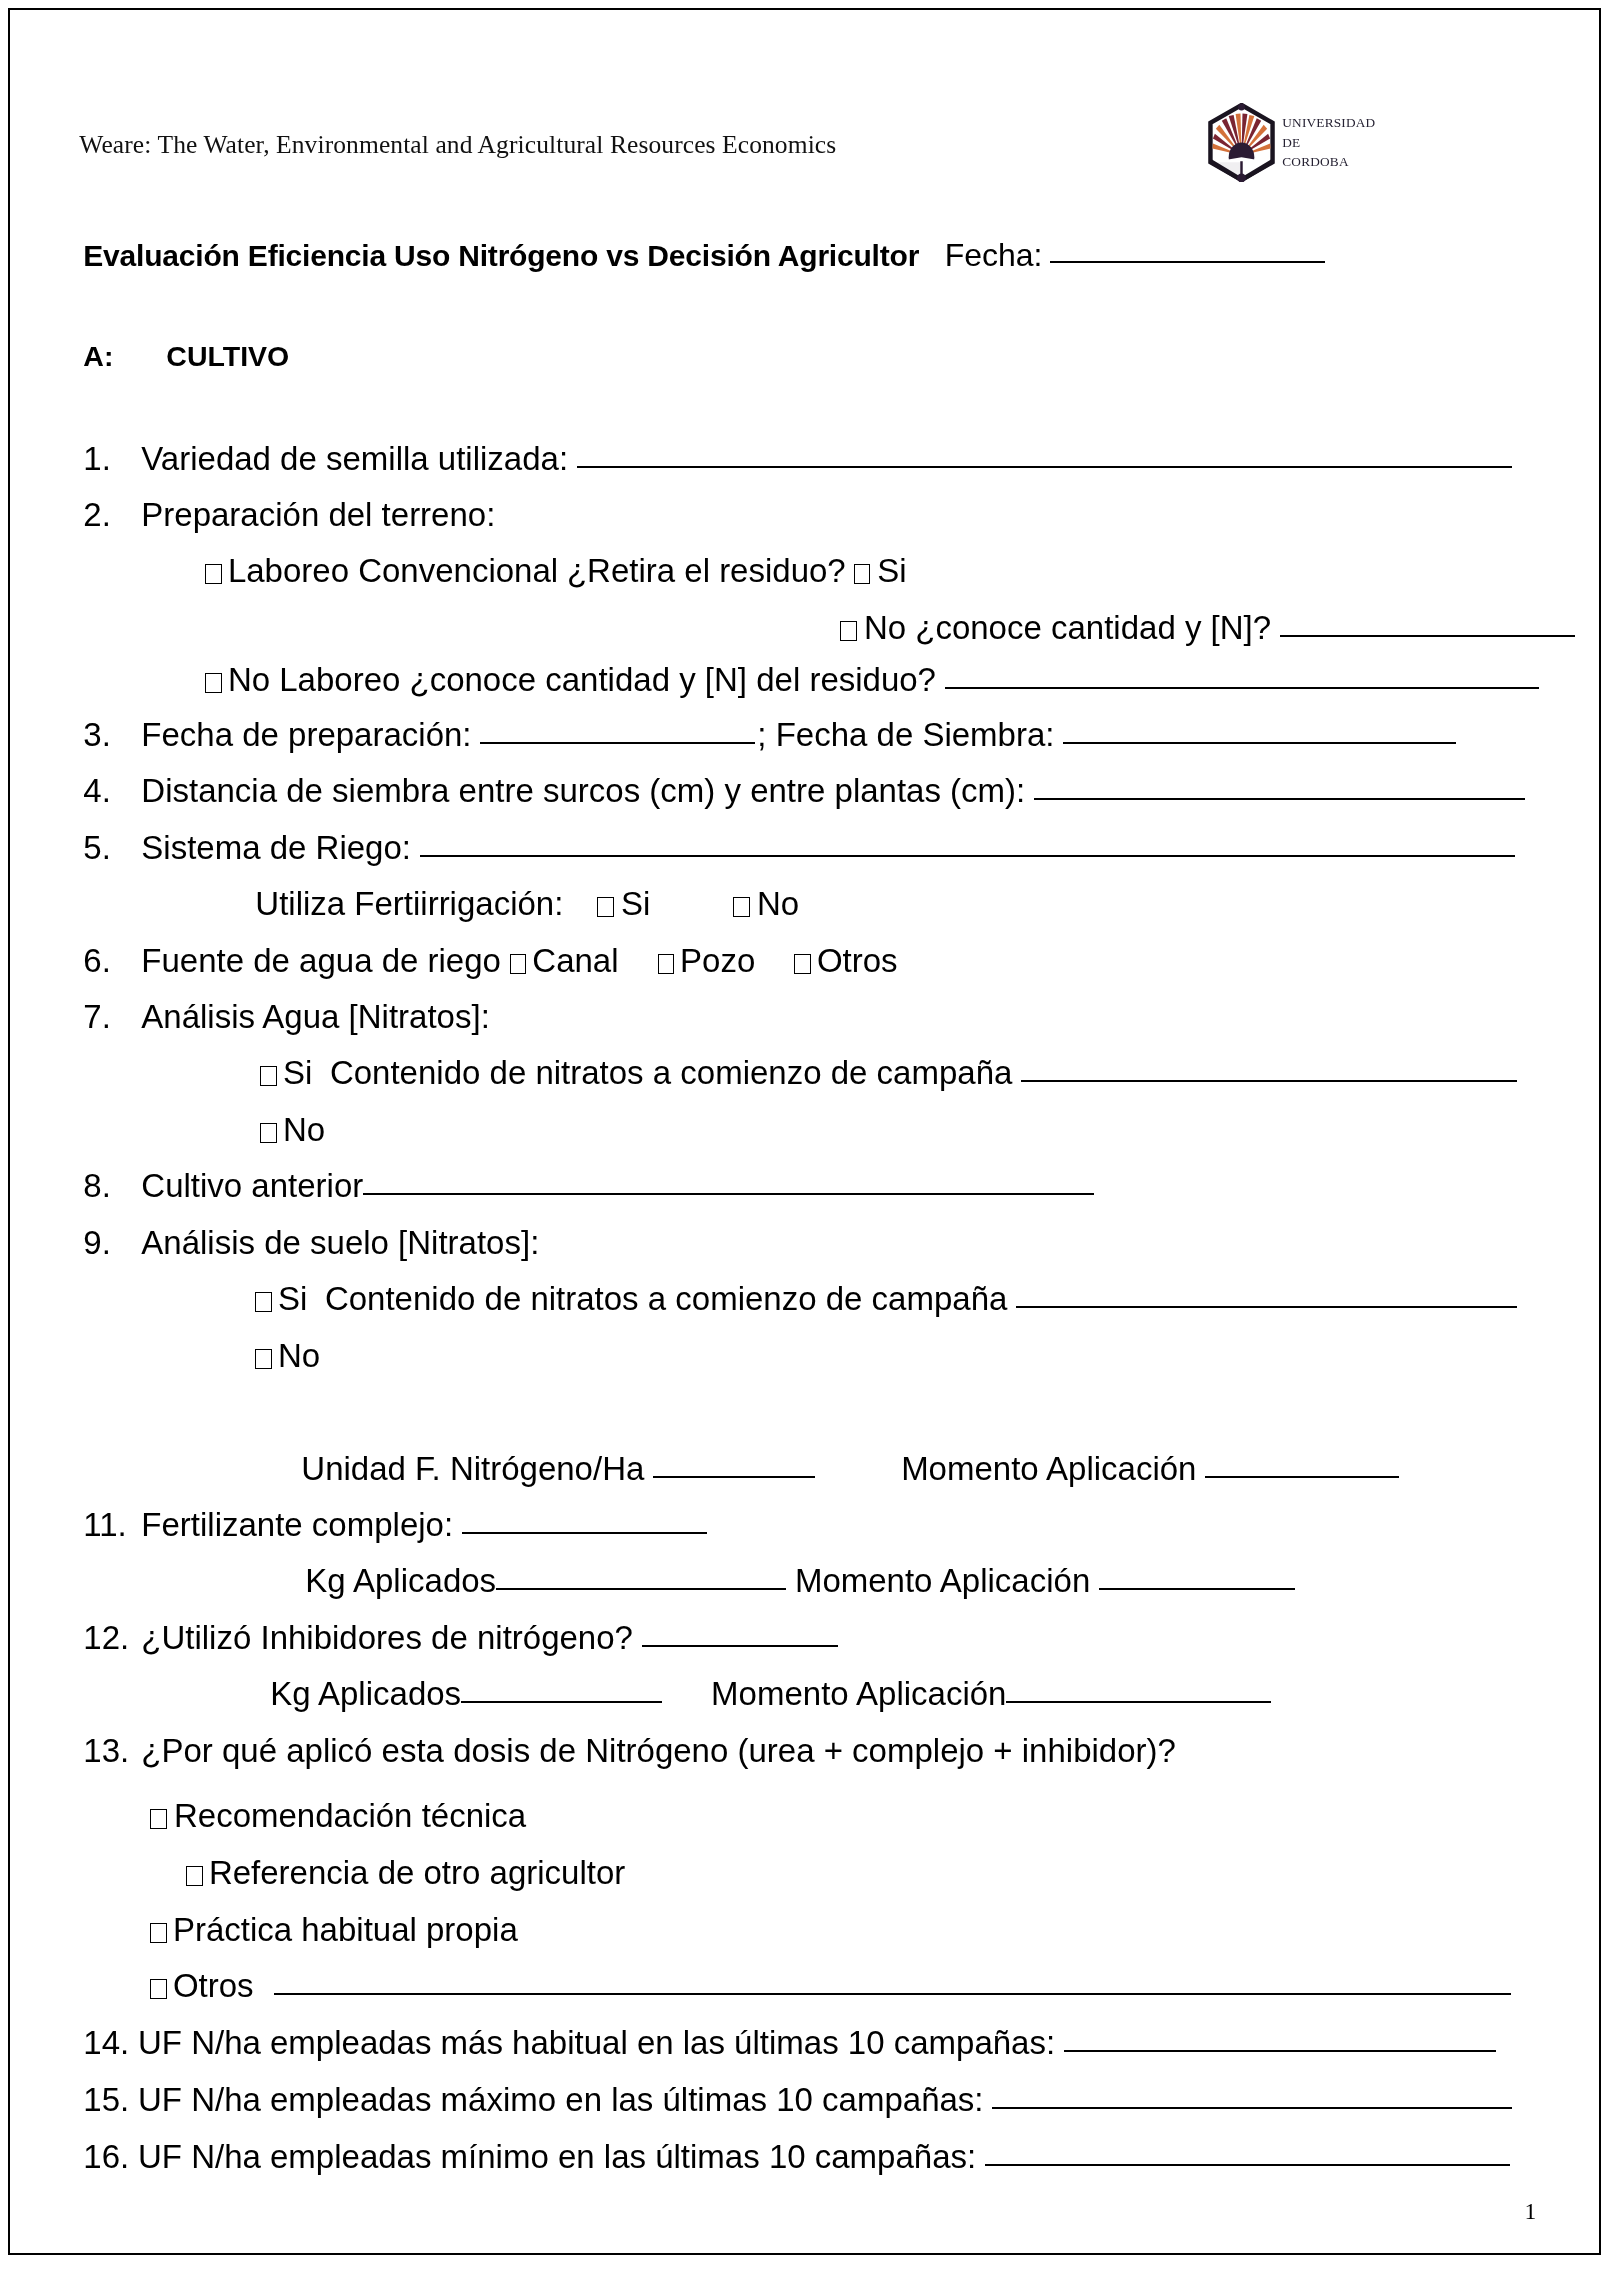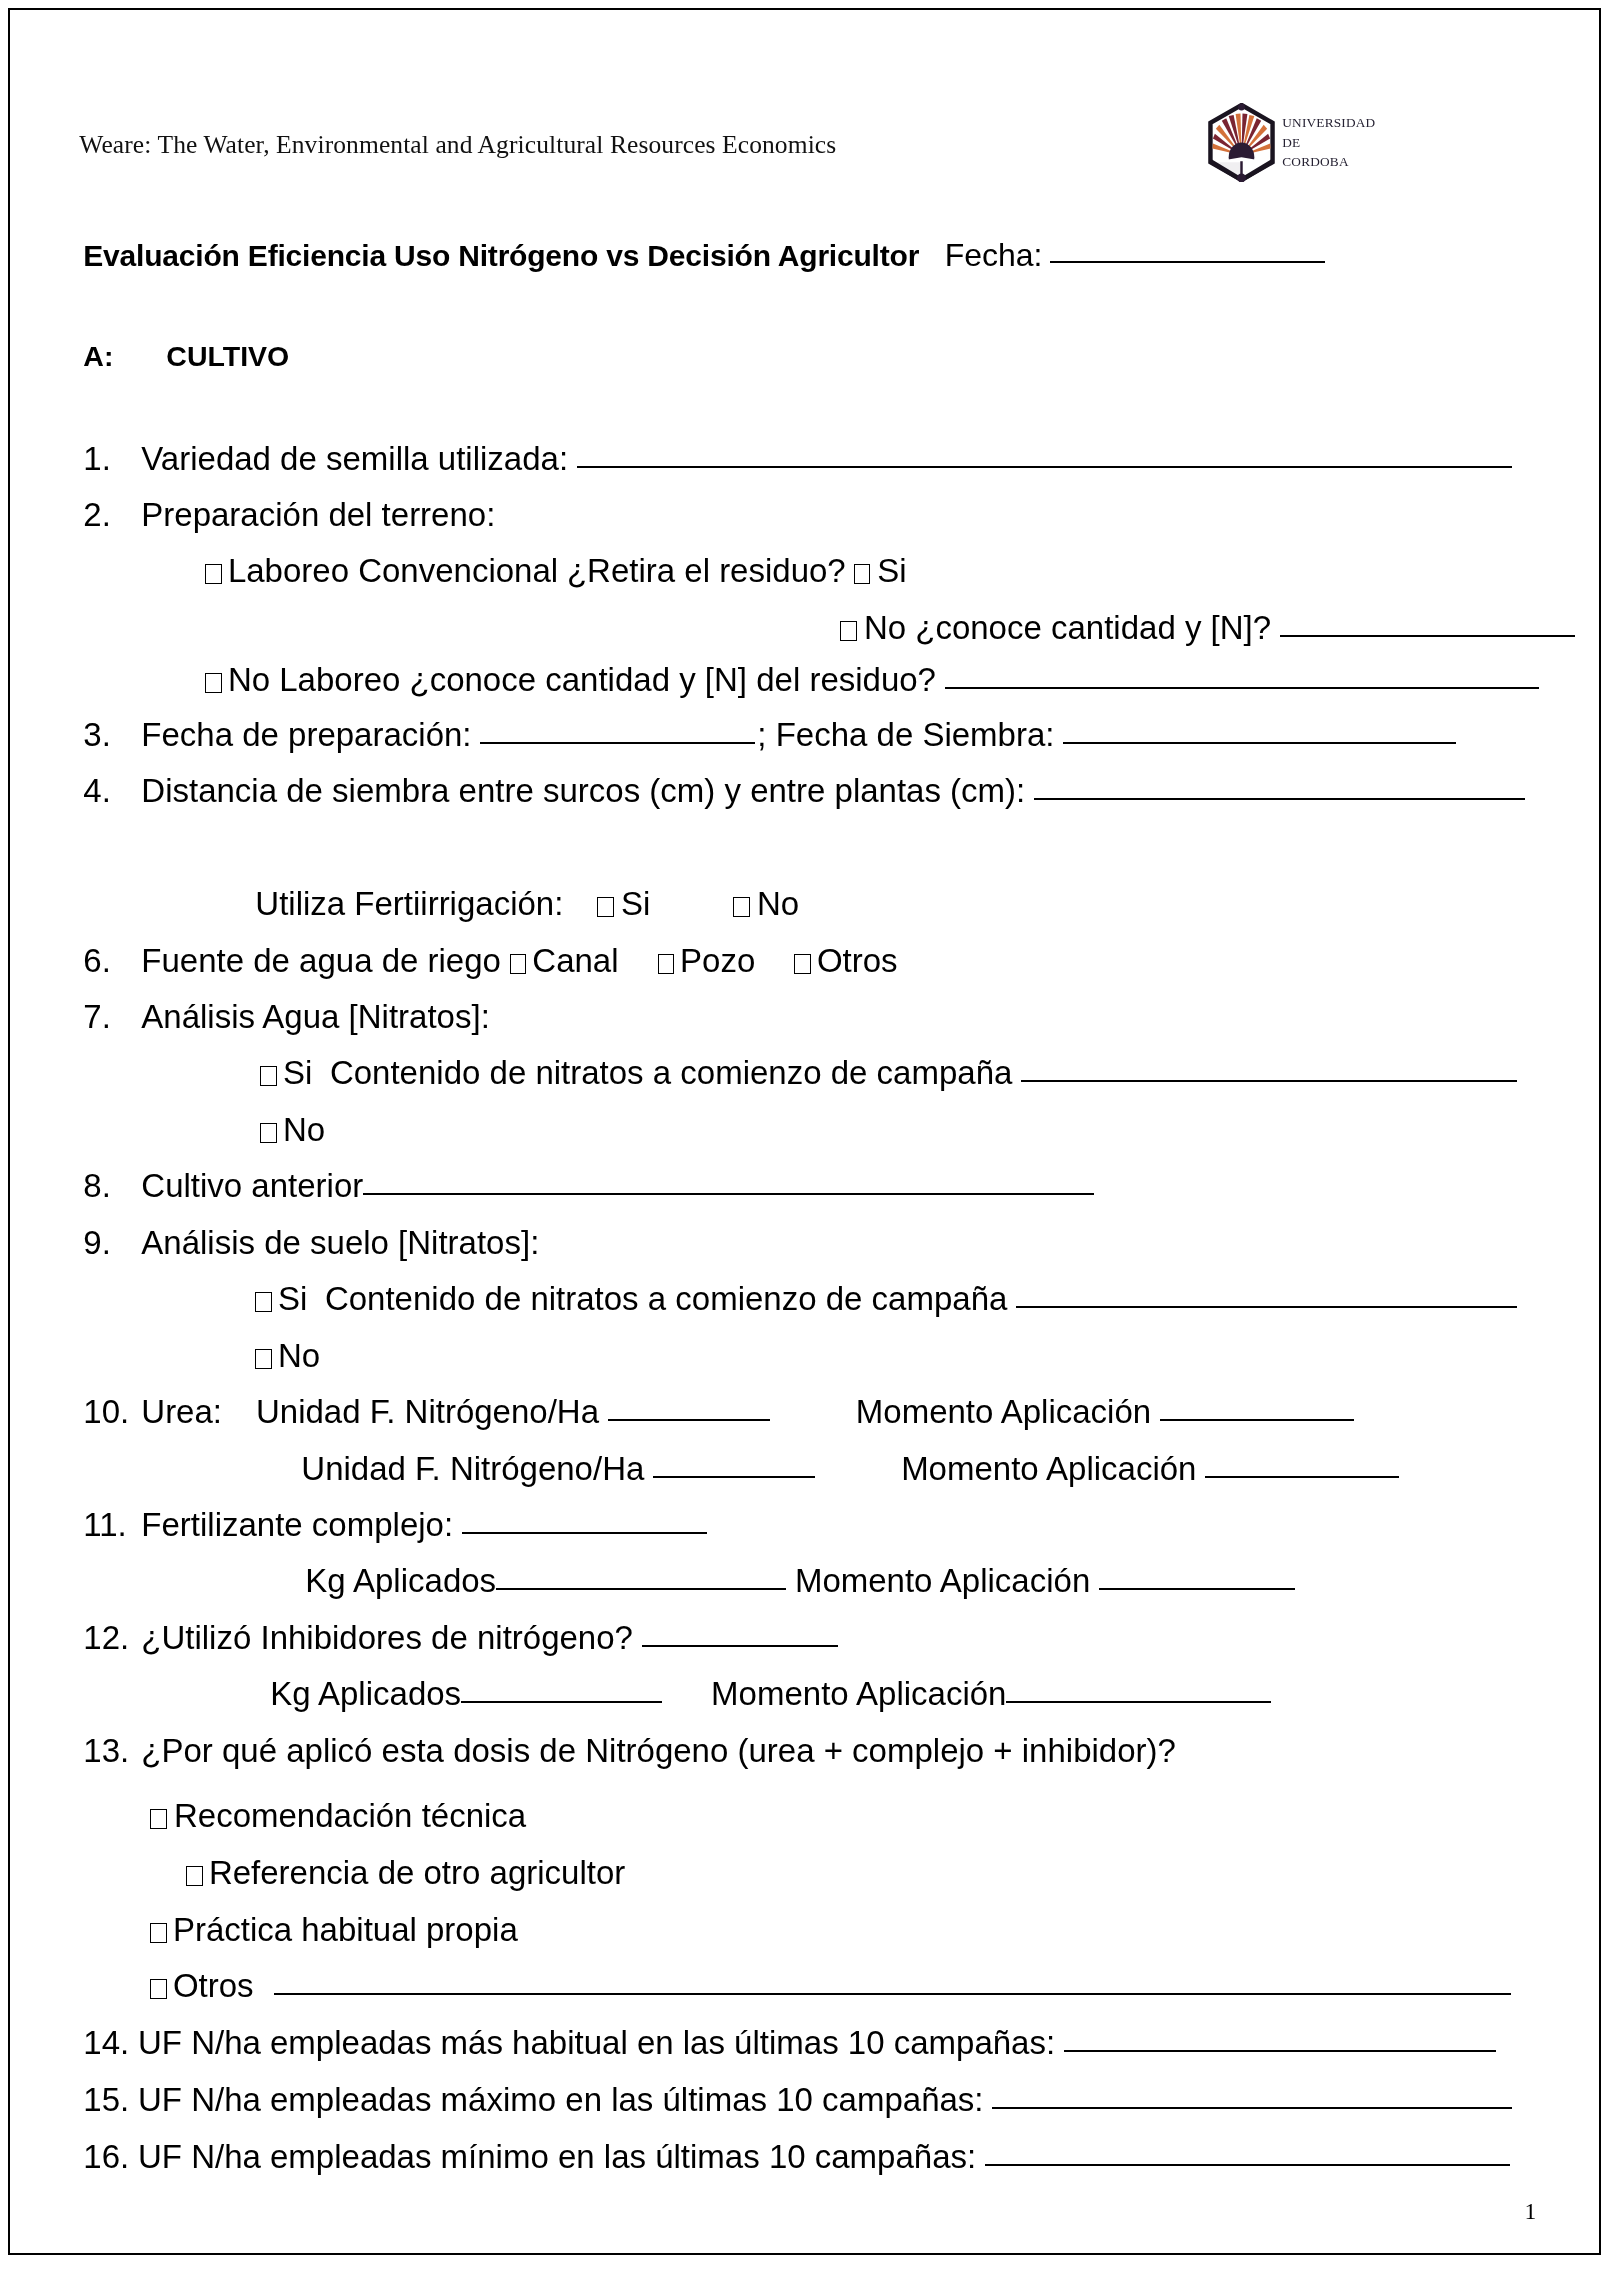--- a/index.html
+++ b/index.html
@@ -238,20 +238,23 @@
     </div>
 
     <div class="row ftxt" style="left:73px; top:708px;">
       <span class="num w1">3.</span><span>Fecha de preparación:</span><span class="rule" style="width:275px; margin-left:8.8px;"></span><span style="margin-left:2px;">; Fecha de Siembra:</span><span class="rule" style="width:393px; margin-left:8.8px;"></span>
     </div>
 
     <div class="row ftxt" style="left:73px; top:764px;">
       <span class="num w1">4.</span><span>Distancia de siembra entre surcos (cm) y entre plantas (cm):</span><span class="rule" style="width:491px; margin-left:8.8px;"></span>
     </div>
 
+    <div class="row ftxt" style="left:73px; top:821px;">
+      <span class="num w1">5.</span><span>Sistema de Riego:</span><span class="rule" style="width:1095px; margin-left:8.8px;"></span>
+    </div>
 
     <div class="row ftxt" style="left:245px; top:877px;">
       <span>Utiliza Fertiirrigación:</span><span class="cbx" style="margin-left:34px;"></span><span style="margin-left:6.9px;">Si</span><span class="cbx" style="margin-left:83px;"></span><span style="margin-left:6.9px;">No</span>
     </div>
 
     <div class="row ftxt" style="left:73px; top:934px;">
       <span class="num w1">6.</span><span>Fuente de agua de riego</span><span class="cbx" style="margin-left:8.8px;"></span><span style="margin-left:5.9px;">Canal</span><span class="cbx" style="margin-left:39px;"></span><span style="margin-left:5.9px;">Pozo</span><span class="cbx" style="margin-left:39px;"></span><span style="margin-left:5.9px;">Otros</span>
     </div>
 
     <div class="row ftxt" style="left:73px; top:990px;">
@@ -275,23 +278,20 @@
     </div>
 
     <div class="row ftxt" style="left:245px; top:1272px;">
       <span class="cbx"></span><span style="margin-left:5.9px;">Si</span><span style="margin-left:17.7px;">Contenido de nitratos a comienzo de campaña</span><span class="rule" style="width:501px; margin-left:8.8px;"></span>
     </div>
 
     <div class="row ftxt" style="left:245px; top:1329px;">
       <span class="cbx"></span><span style="margin-left:5.9px;">No</span>
     </div>
 
-    <div class="row ftxt" style="left:73px; top:1385px;">
-      <span class="num w1">10.</span><span>Urea:</span><span style="margin-left:34px;">Unidad F. Nitrógeno/Ha</span><span class="rule" style="width:162px; margin-left:8.8px;"></span><span style="margin-left:86px;">Momento Aplicación</span><span class="rule" style="width:194px; margin-left:8.8px;"></span>
-    </div>
 
     <div class="row ftxt" style="left:291px; top:1442px;">
       <span>Unidad F. Nitrógeno/Ha</span><span class="rule" style="width:162px; margin-left:8.8px;"></span><span style="margin-left:86px;">Momento Aplicación</span><span class="rule" style="width:194px; margin-left:8.8px;"></span>
     </div>
 
     <div class="row ftxt" style="left:73px; top:1498px;">
       <span class="num w1">11.</span><span>Fertilizante complejo:</span><span class="rule" style="width:245px; margin-left:8.8px;"></span>
     </div>
 
     <div class="row ftxt" style="left:295px; top:1554px;">

